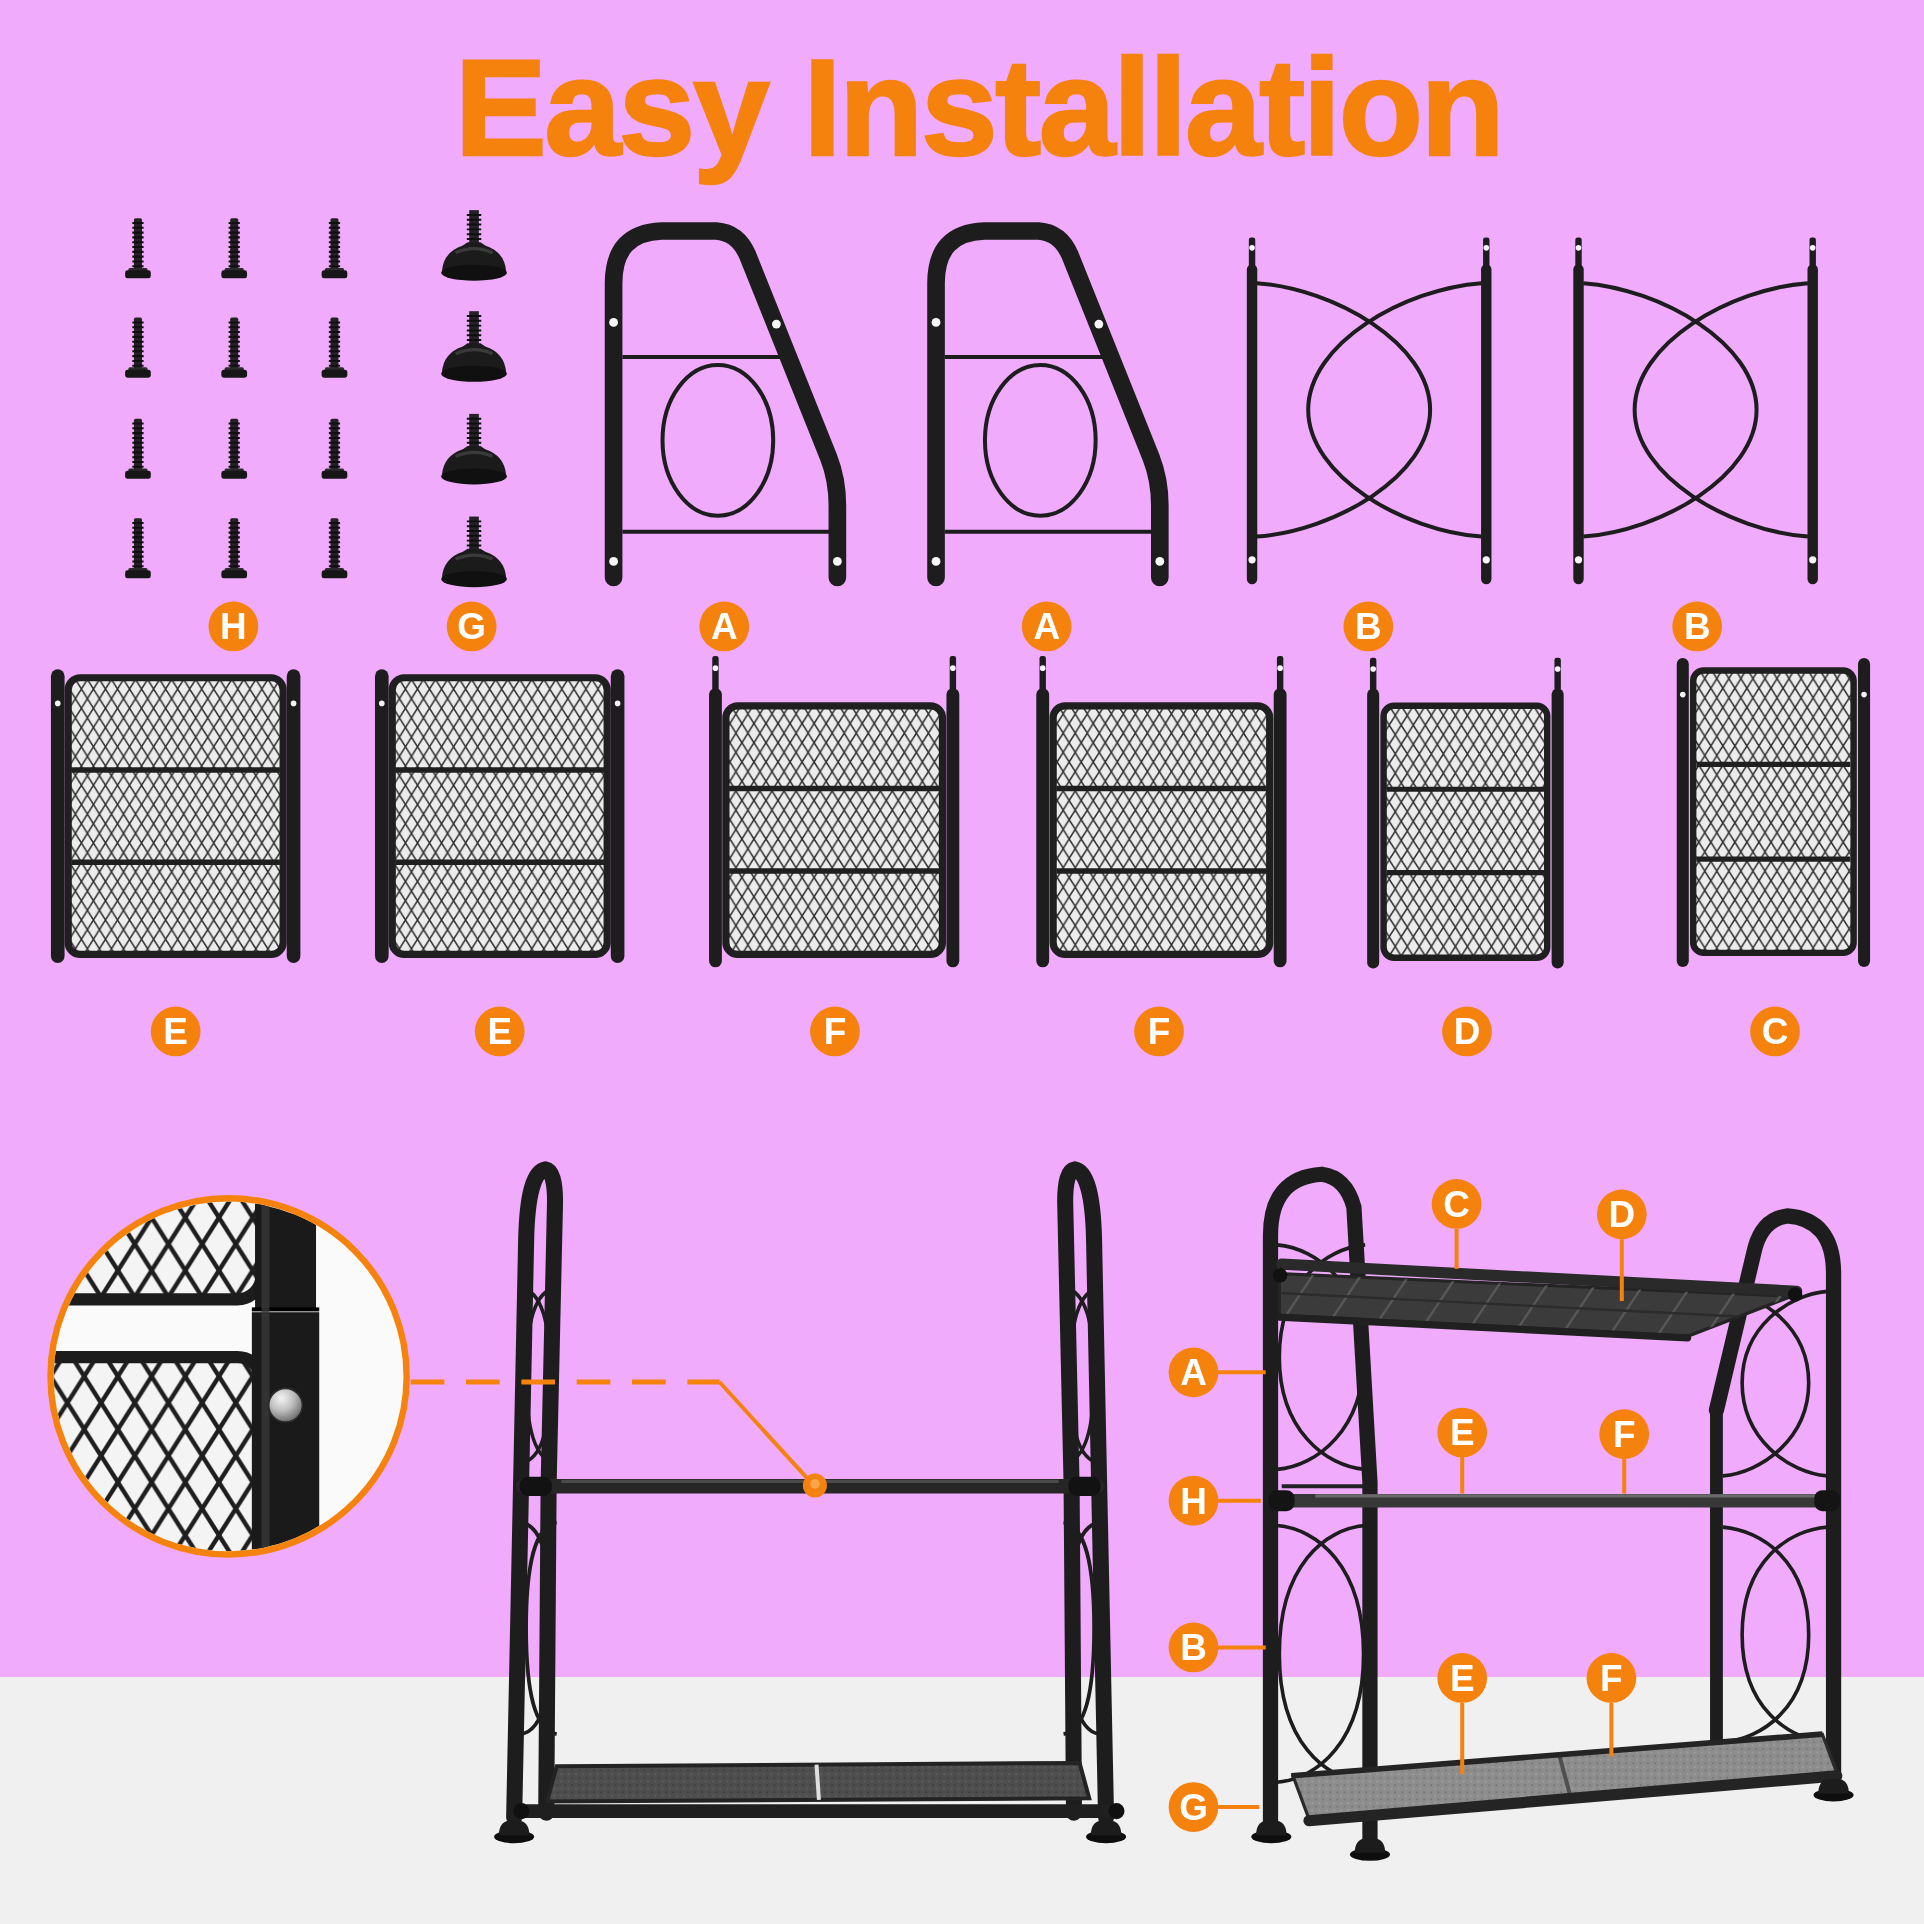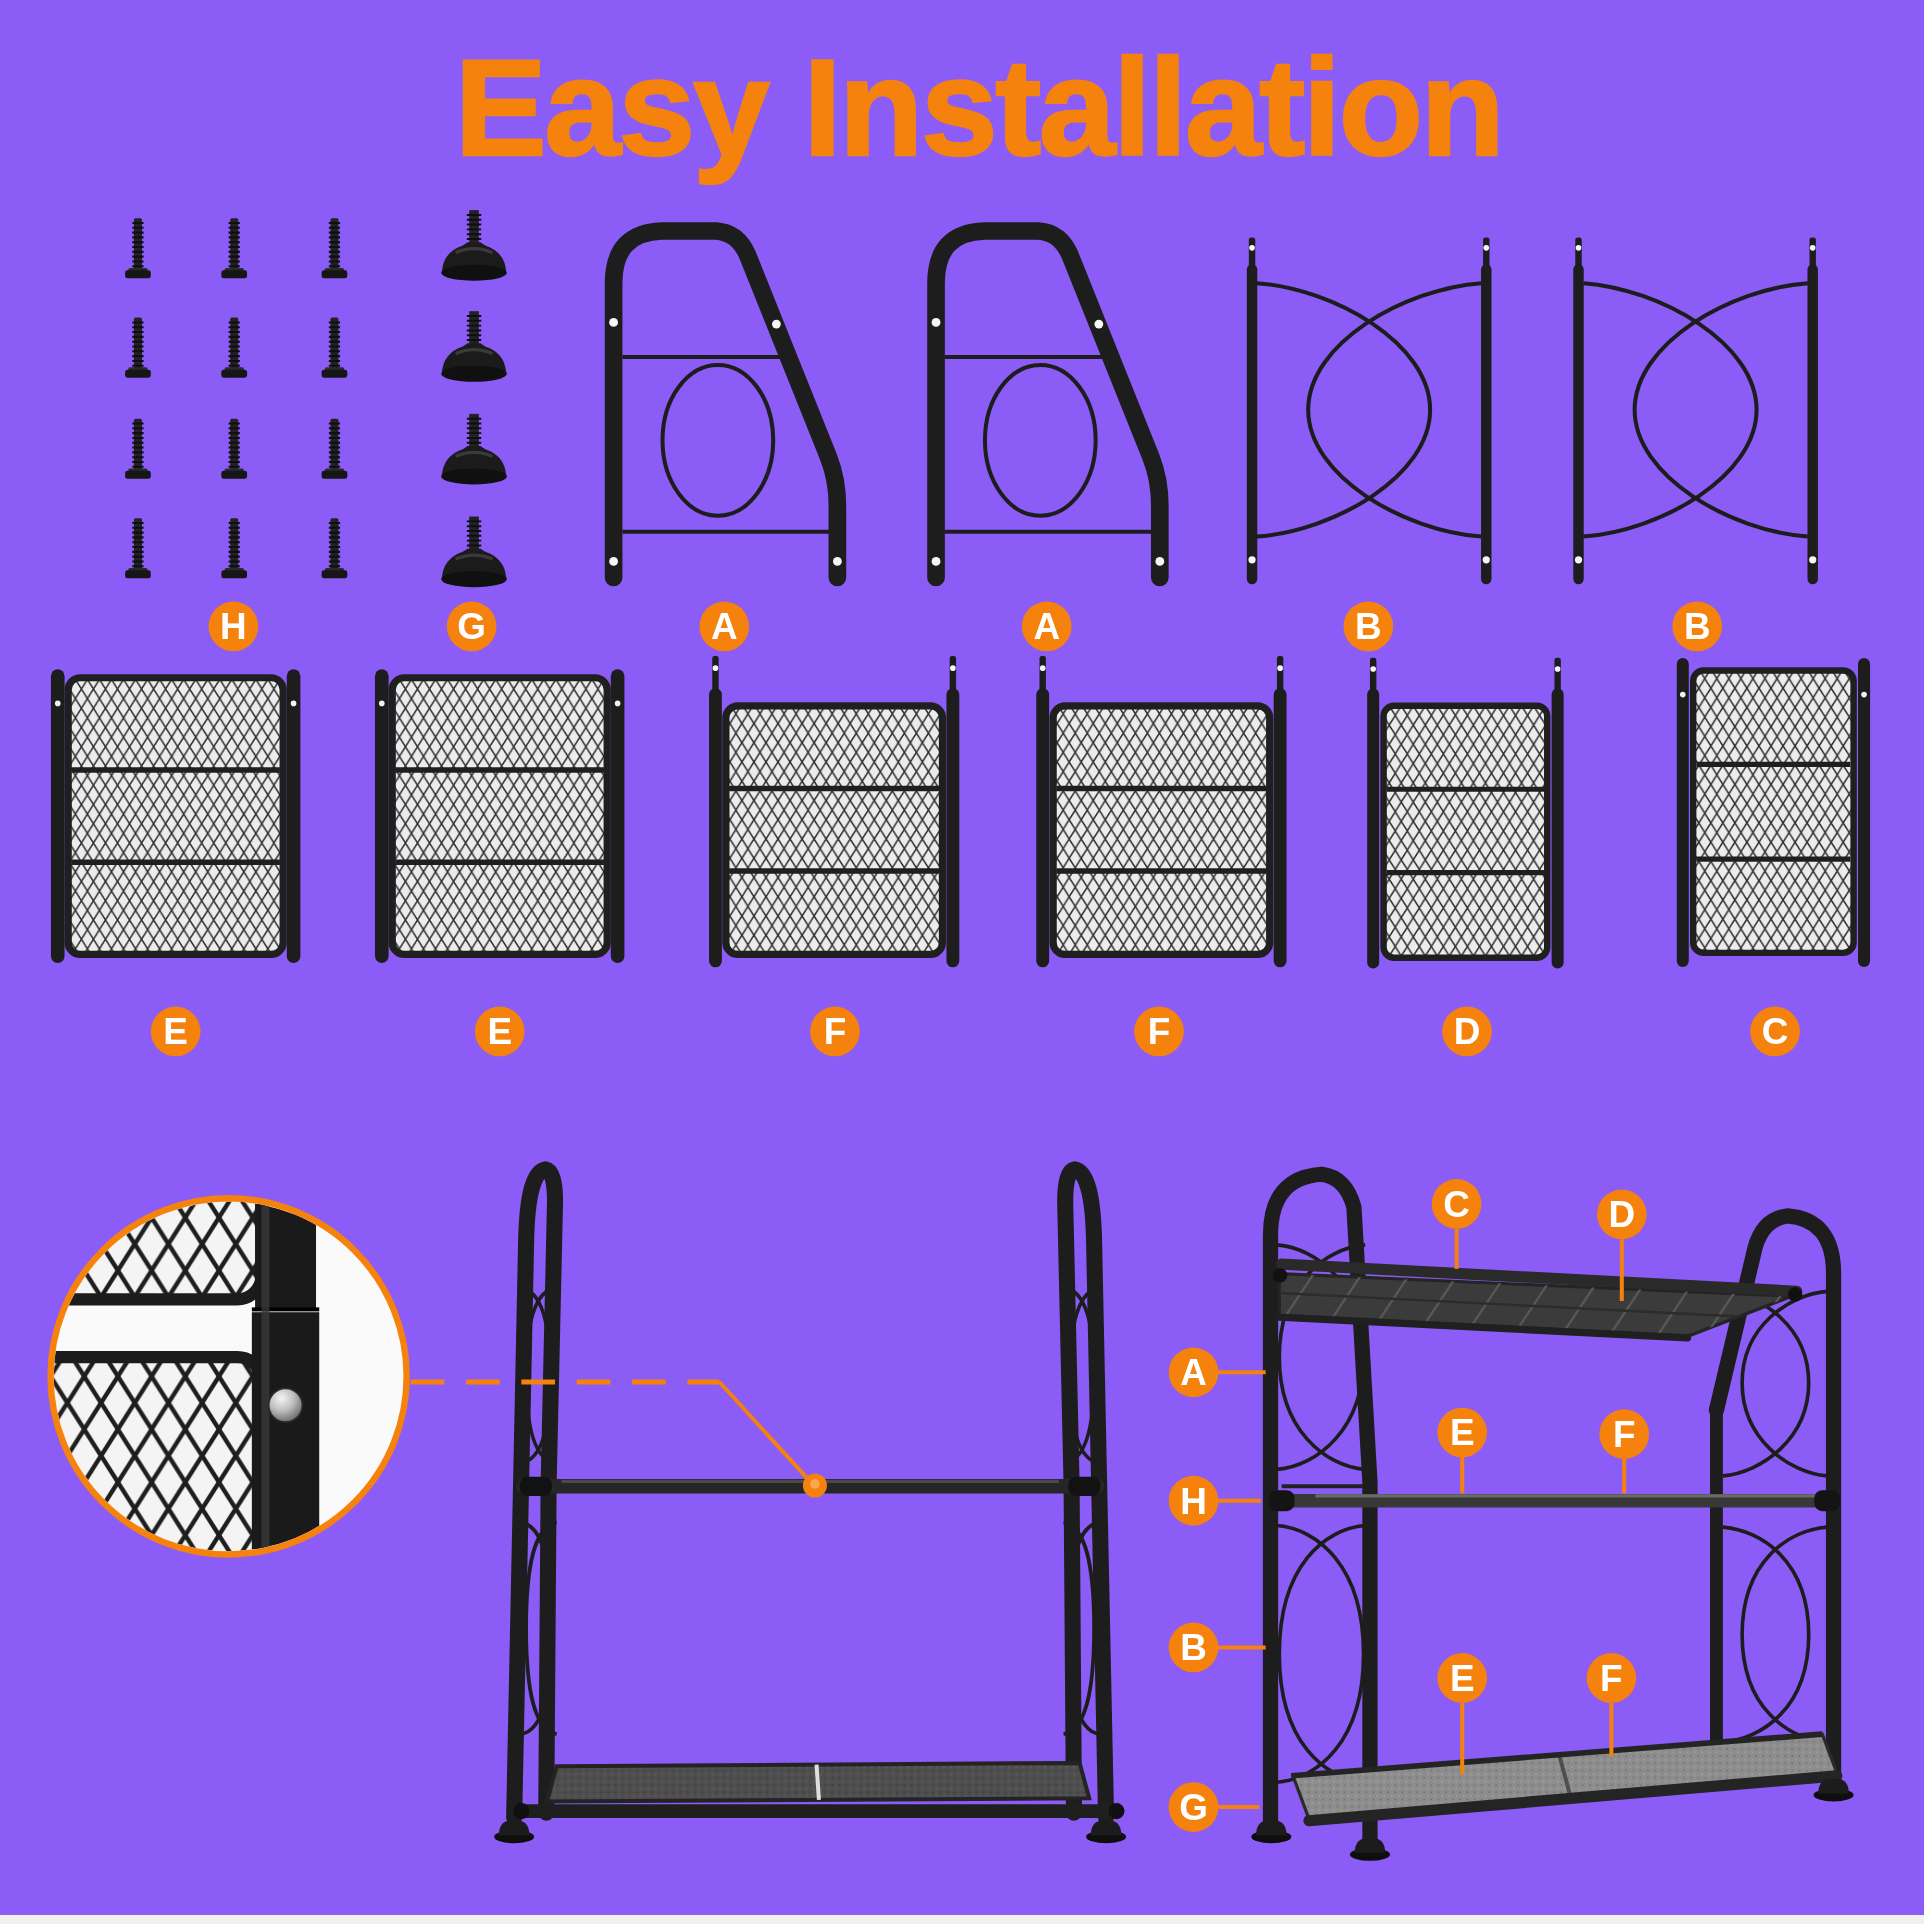--- a/index.html
+++ b/index.html
@@ -1,17 +1,17 @@
 <!DOCTYPE html>
 <html style="font-size:13px"><head>
 <meta charset="utf-8">
 <style>
   html,body{margin:0;padding:0;background:#F0F0F0;}
   body{width:1925px;height:1925px;overflow:hidden;}
-  .stage{position:relative;width:1925px;height:1915px;background:#8b5cf6;
+  .stage{position:relative;width:1925px;height:1677px;background:#f0abfc;
          font-family:"Liberation Sans","DejaVu Sans",sans-serif;}
   svg{position:absolute;left:0;top:0;}
   .title-text{font-family:"Liberation Sans","DejaVu Sans",sans-serif;font-weight:bold;letter-spacing:-3px;}
   .label-letter{font-family:"Liberation Sans","DejaVu Sans",sans-serif;font-weight:bold;}
 </style>
 </head>
 <body>
 
 <div class="stage">
 <svg width="1925" height="1925" viewBox="0 0 2400 2400">

